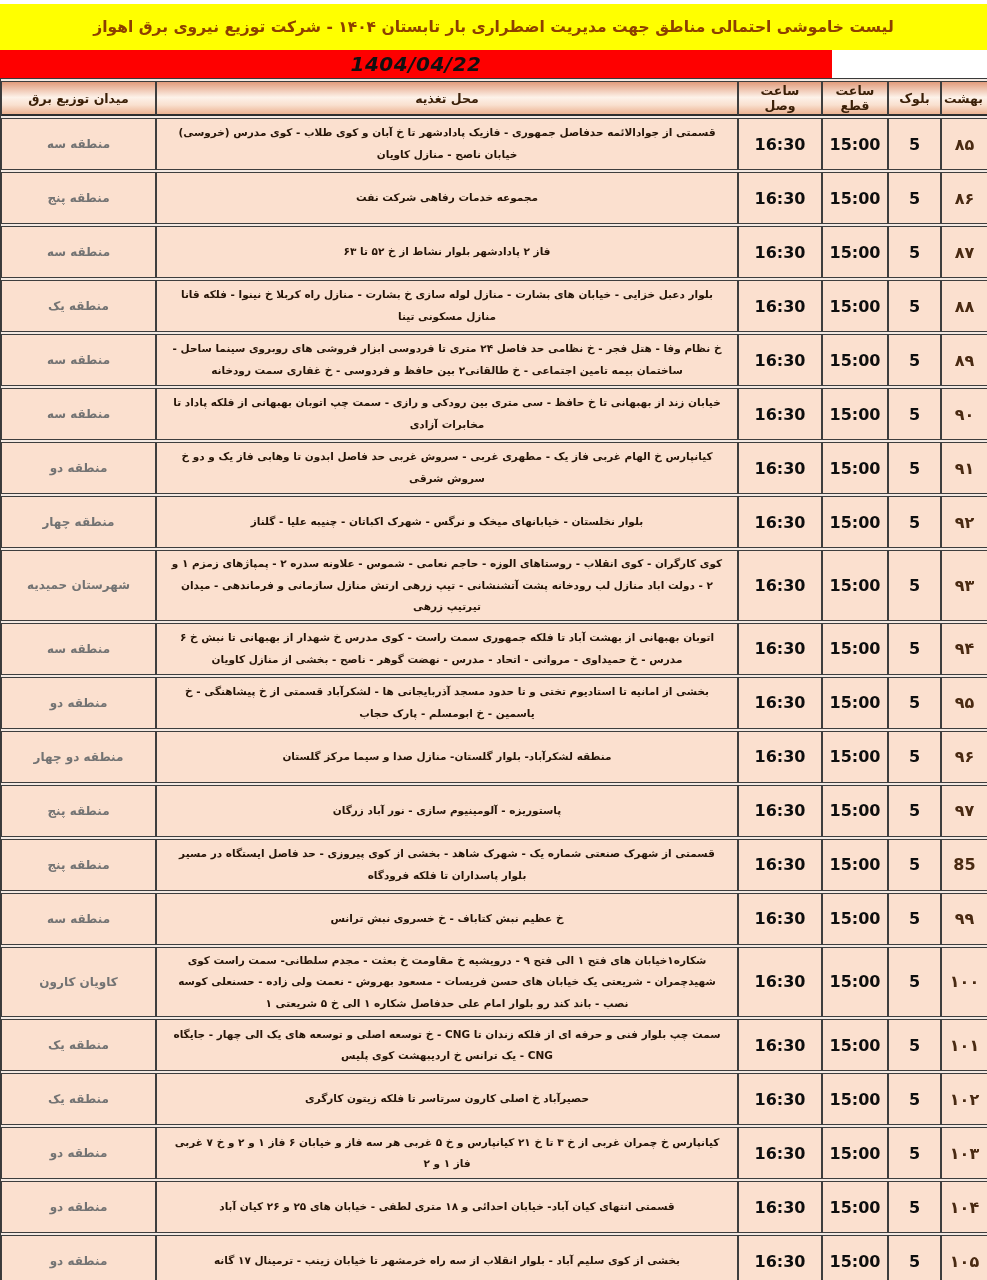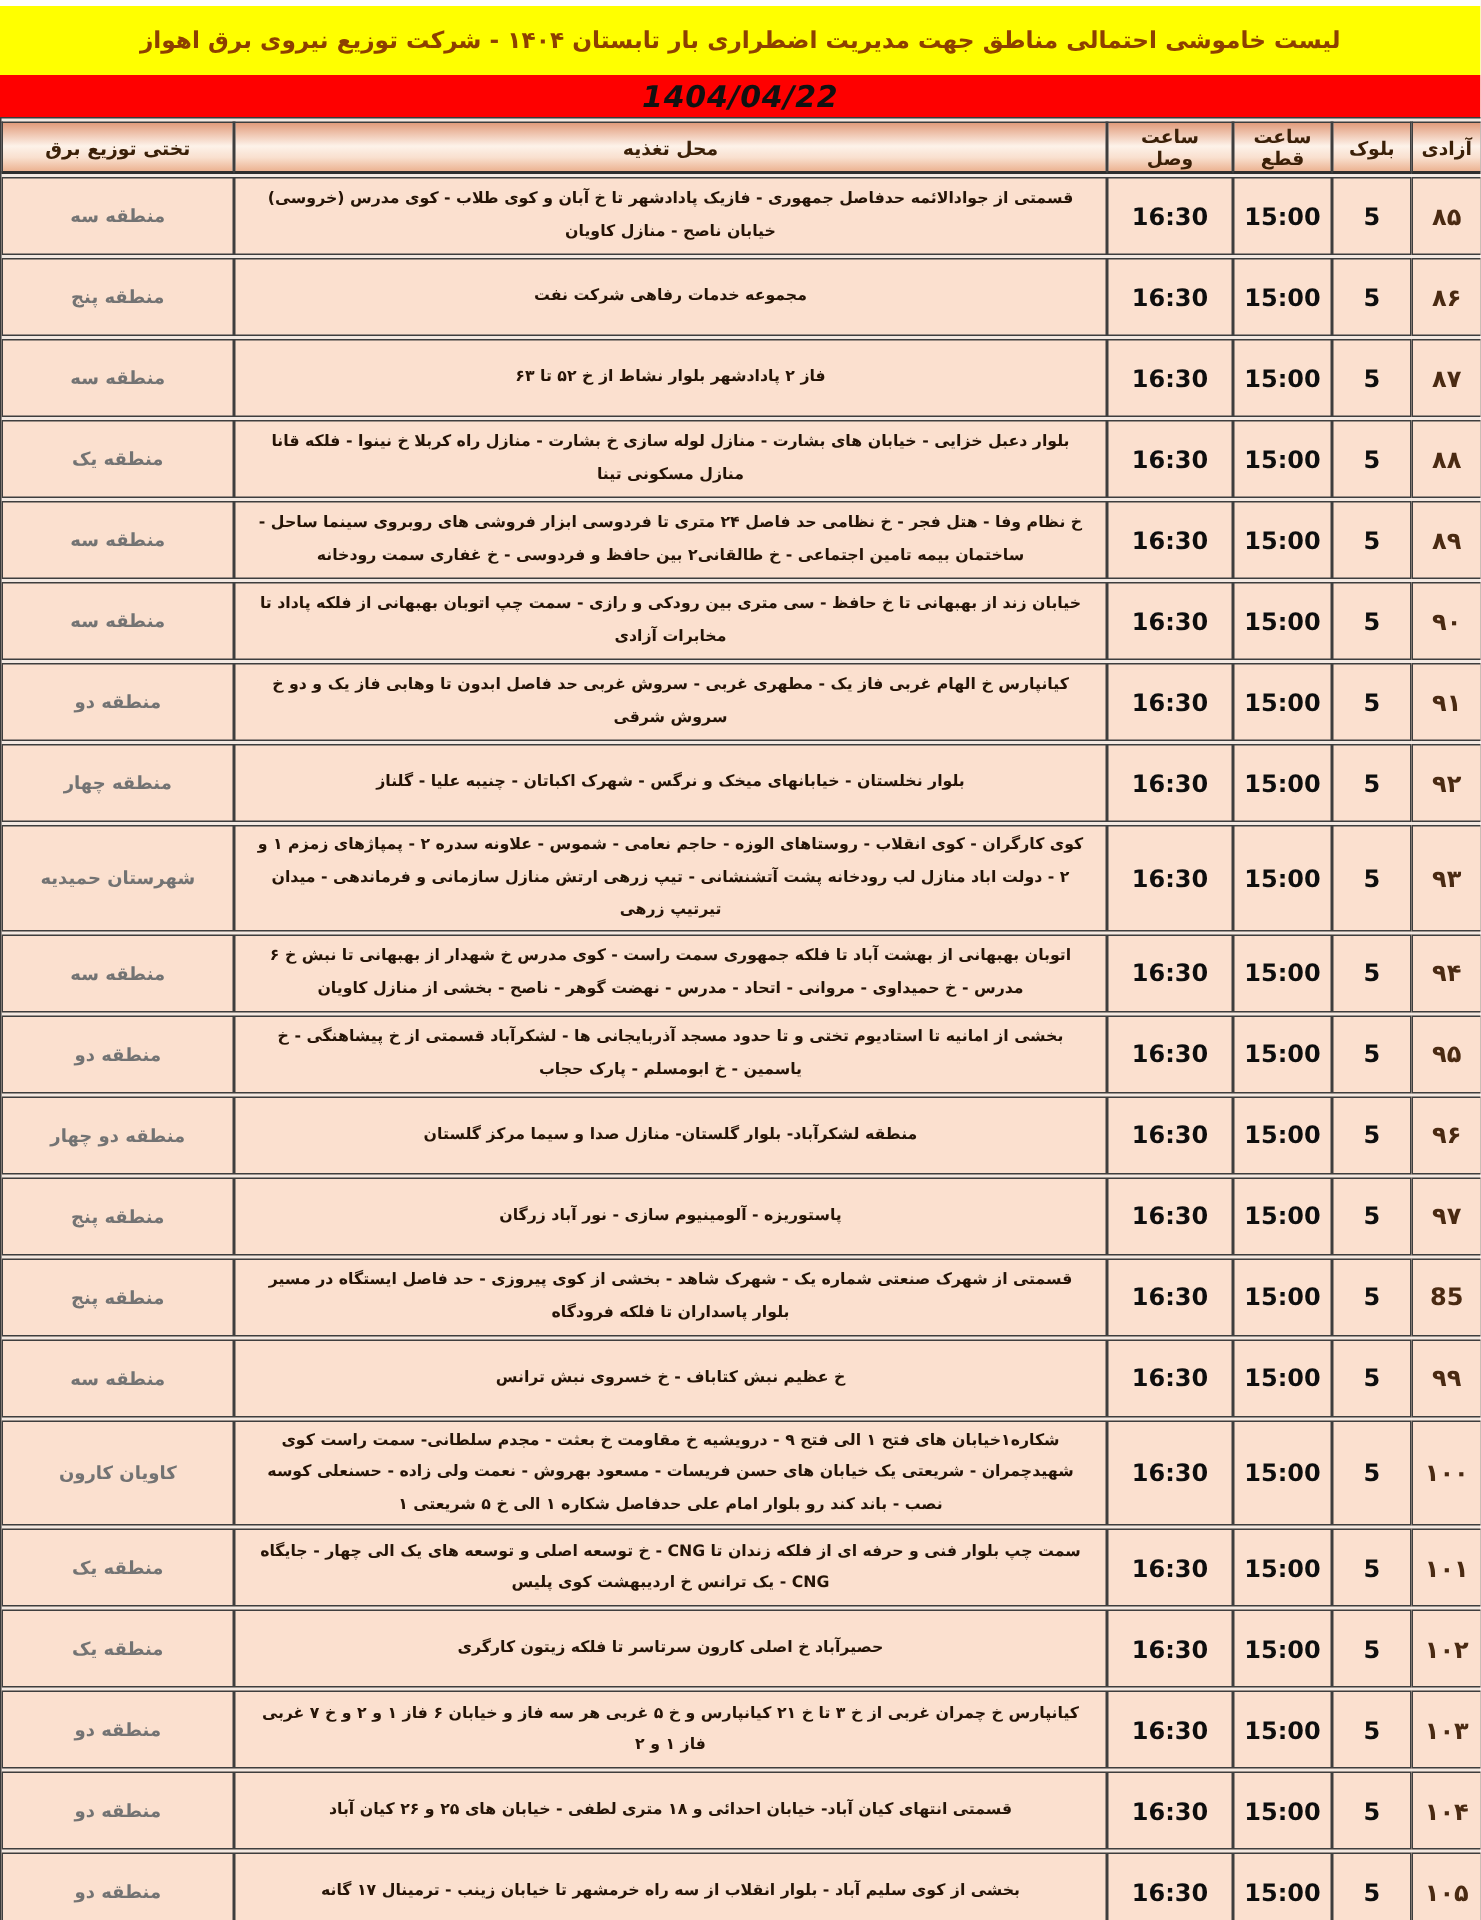--- a/index.html
+++ b/index.html
@@ -5,21 +5,21 @@
   html,body{margin:0;padding:0;background:#ffffff;}
   body{width:987px;font-family:"DejaVu Sans",sans-serif;}
   .page{width:987px;min-height:1280px;background:#fff;padding-top:4px;box-sizing:border-box;}
 
   .title-banner{
     width:987px;height:46px;background:#ffff00;
     display:flex;align-items:center;justify-content:center;
     font-size:15.5px;font-weight:bold;color:#8d4000;direction:rtl;
   }
   .date-banner{
-    width:987px;height:28px;background:#fe0000;
+    width:832px;height:28px;background:#fe0000;
     display:flex;align-items:center;justify-content:center;
     font-size:20px;font-weight:bold;font-style:italic;color:#111;
     letter-spacing:.5px;
   }
 
   table.outage{
     width:987px;border-collapse:separate;border-spacing:0 2px;
     background:#f3e9e2;direction:rtl;table-layout:fixed;
     border:1px solid #3a3a3a;
   }
@@ -59,26 +59,26 @@
     <colgroup>
       <col style="width:47px">
         <col style="width:53px">
         <col style="width:66px">
       <col style="width:84px">
         <col style="width:582px">
         <col style="width:155px">
     </colgroup>
     <thead>
       <tr>
-        <th>آزادی</th>
+        <th>بهشت</th>
         <th>بلوک</th>
         <th>ساعت قطع</th>
         <th>ساعت وصل</th>
         <th>محل تغذیه</th>
-        <th>تختی توزیع برق</th>
+        <th>میدان توزیع برق</th>
       </tr>
     </thead>
     <tbody id="tbody">
     <tr>
       <td class="c-no">۸۵</td>
       <td class="c-block">5</td>
       <td class="c-cut">15:00</td>
       <td class="c-recon">16:30</td>
       <td class="c-loc">قسمتی از جوادالائمه حدفاصل جمهوری - فازیک پادادشهر تا خ آبان و کوی طلاب - کوی مدرس (خروسی) خیابان ناصح - منازل کاویان</td>
       <td class="c-dist">منطقه سه</td>

